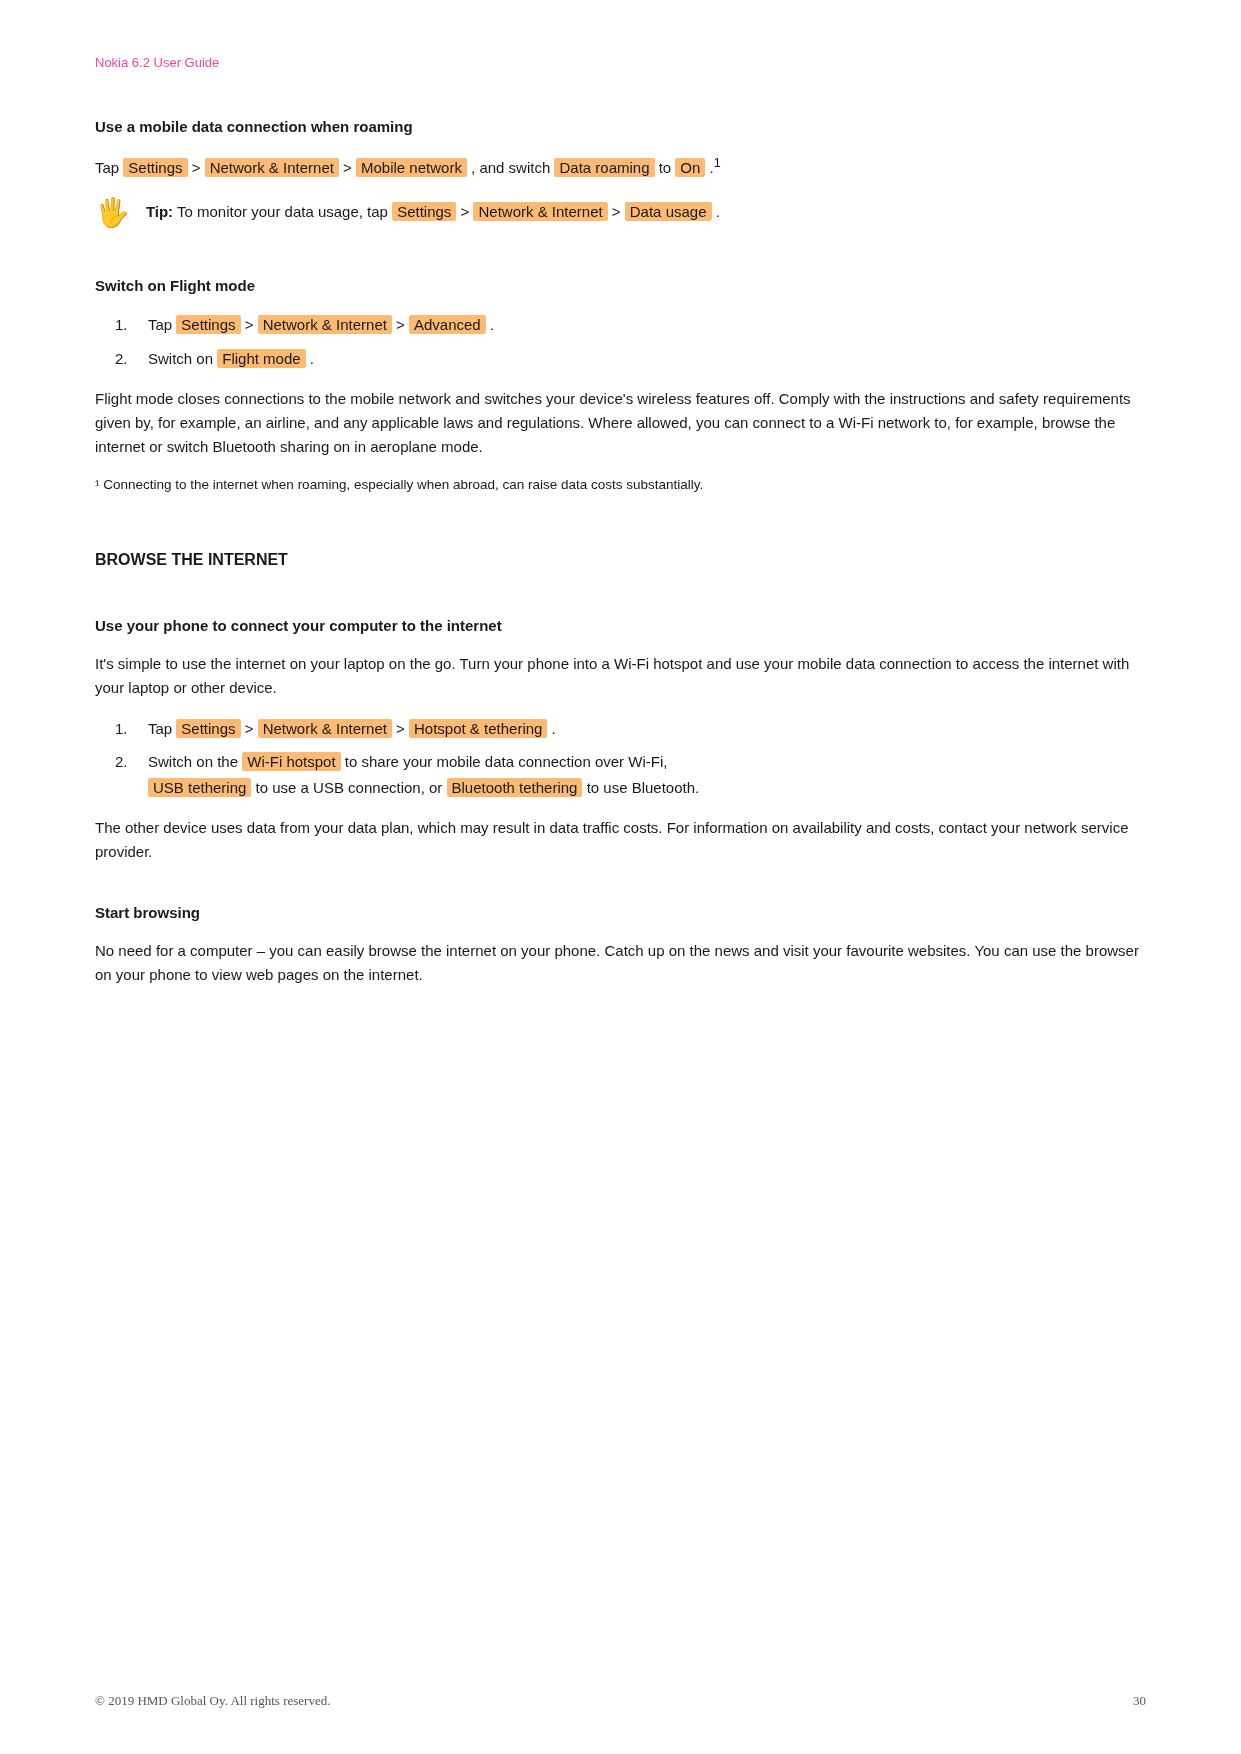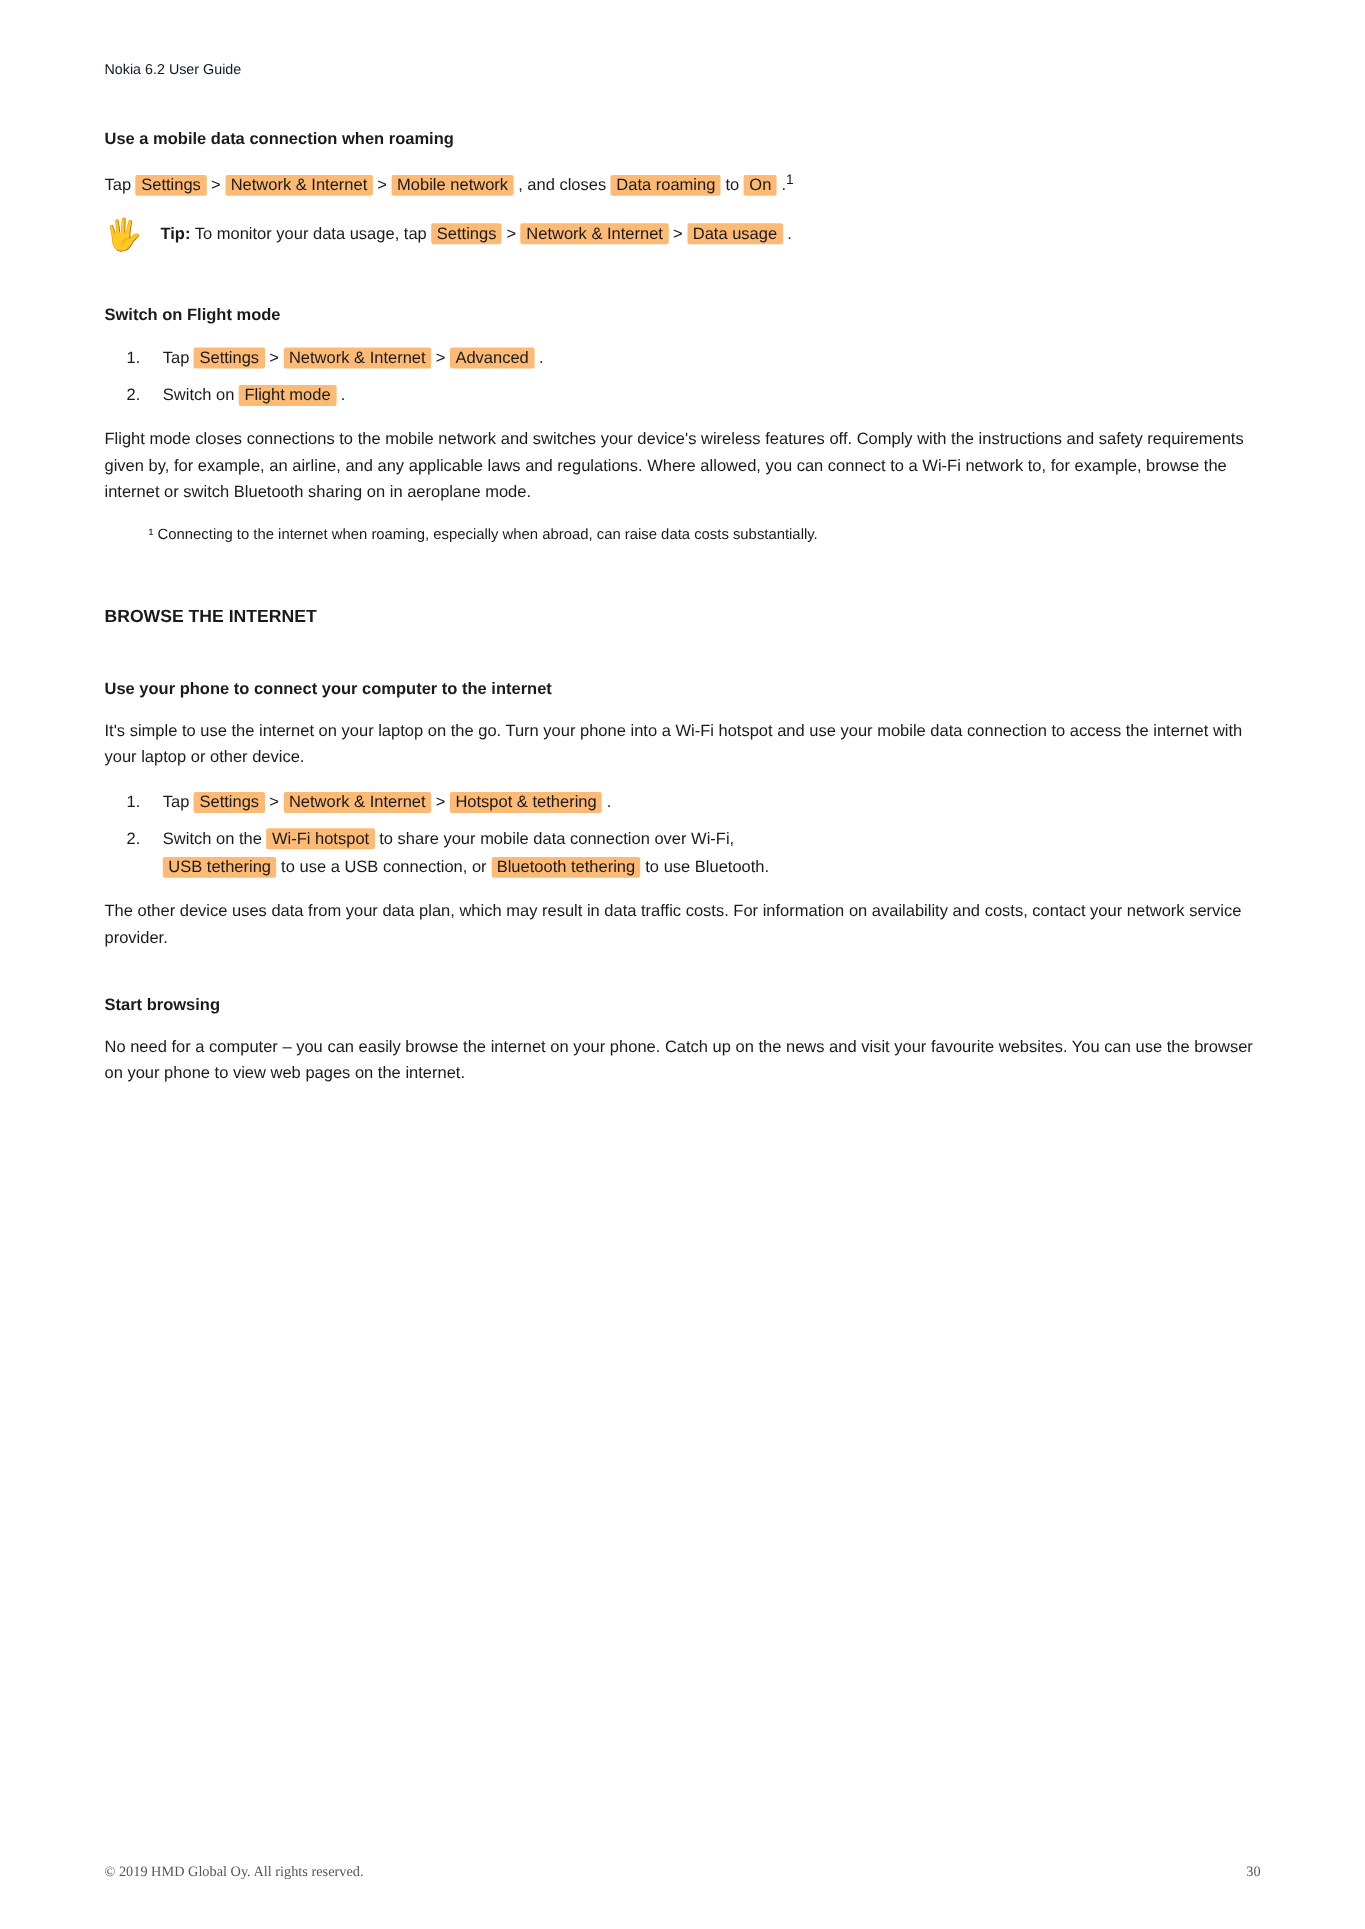--- a/index.html
+++ b/index.html
@@ -20,21 +20,21 @@
 
     .page {
       width: 1241px;
       min-height: 1754px;
       padding: 55px 95px 60px 95px;
       position: relative;
     }
 
     .doc-header {
       font-size: 13px;
-      color: #0f172a;
+      color: #ec4899;
       margin-bottom: 45px;
     }
 
     .section-heading {
       font-weight: bold;
       font-size: 15px;
       margin-bottom: 18px;
       margin-top: 48px;
     }
 
@@ -90,21 +90,20 @@
     .tip-text {
       font-size: 15px;
       line-height: 1.6;
     }
 
     .footnote {
       font-size: 13.5px;
       line-height: 1.55;
       margin-top: 10px;
       margin-bottom: 30px;
-      margin-left: 40px;
     }
 
     .divider-section {
       margin-top: 55px;
       margin-bottom: 10px;
     }
 
     .footer {
       position: absolute;
       bottom: 45px;
@@ -133,21 +132,21 @@
   <div class="section">
     <div class="section-heading">Use a mobile data connection when roaming</div>
 
     <p class="body-text">
       <span>Tap</span>
       <span class="highlight">Settings</span>
       <span>&gt;</span>
       <span class="highlight">Network &amp; Internet</span>
       <span>&gt;</span>
       <span class="highlight">Mobile network</span>
-      <span>, and closes</span>
+      <span>, and switch</span>
       <span class="highlight">Data roaming</span>
       <span> to </span>
       <span class="highlight">On</span>
       <span> .<sup>1</sup></span>
     </p>
 
     <div class="tip-box">
       <div class="tip-icon">🖐</div>
       <div class="tip-text">
         <strong>Tip:</strong>

